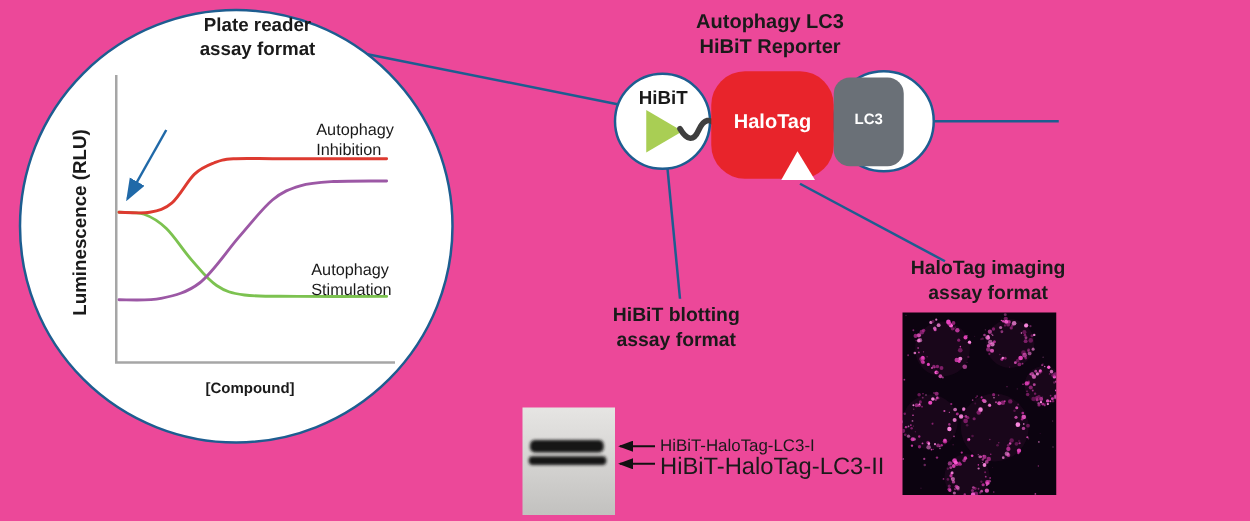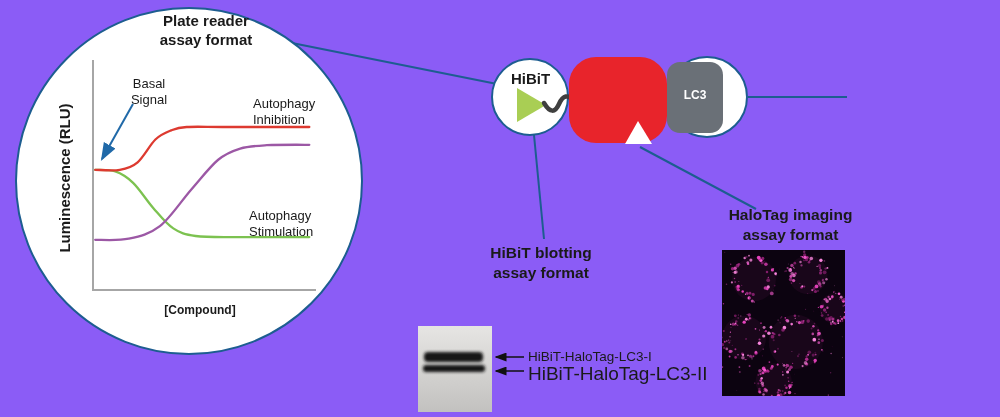--- a/index.html
+++ b/index.html
@@ -1,18 +1,18 @@
 <!DOCTYPE html>
 <html><head>
 <meta charset="utf-8">
 <style>
   *{margin:0;padding:0;box-sizing:border-box}
   html,body{background:#fff}
   body{font-family:"Liberation Sans",sans-serif;color:#1a1a1a}
-  #canvas{position:relative;width:1000px;height:417px;background:#8b5cf6;overflow:hidden}
+  #canvas{position:relative;width:1000px;height:417px;background:#ec4899;overflow:hidden}
   #scene{position:absolute;left:0;top:0}
   .lbl{position:absolute;color:#1a1a1a;white-space:pre-line}
   .b{font-weight:700}
   .c{text-align:center}
   .w{color:#fff}
 </style>
 </head>
 <body>
 
 <div id="canvas">
@@ -472,28 +472,29 @@
         <circle cx="798.9" cy="316.1" r="0.52" fill="#e743bd" opacity="0.59"></circle>
         <circle cx="832.2" cy="346.8" r="0.49" fill="#8a1f70" opacity="0.26"></circle>
         <circle cx="750.7" cy="318.6" r="1.04" fill="#8a1f70" opacity="0.46"></circle>
       </g>
 </svg>
 
 <div class="lbl b c" style="left:118px;top:12px;width:176px;font-size:15px;line-height:1.25">Plate reader
 assay format</div>
 <div class="lbl b" style="left:64px;top:178px;transform:translate(-50%,-50%) rotate(-90deg);white-space:nowrap;font-size:15px">Luminescence (RLU)</div>
 <div class="lbl b c" style="left:116px;top:303px;width:168px;font-size:12px">[Compound]</div>
-<div class="lbl c" style="left:116px;top:76px;width:66px;font-size:13px;line-height:1.25">Basal
-Signal</div>
 <div class="lbl" style="left:253px;top:96px;font-size:13px;line-height:1.25">Autophagy
 Inhibition</div>
 <div class="lbl" style="left:249px;top:208px;font-size:13px;line-height:1.25">Autophagy
 Stimulation</div>
 
+<div class="lbl b c" style="left:520px;top:8px;width:192px;font-size:16px;line-height:1.25">Autophagy LC3
+HiBiT Reporter</div>
 <div class="lbl b c" style="left:504px;top:70px;width:53px;font-size:15px">HiBiT</div>
+<div class="lbl b c w" style="left:569px;top:89px;width:98px;font-size:16px">HaloTag</div>
 <div class="lbl b c w" style="left:667px;top:88px;width:56px;font-size:12px">LC3</div>
 
 <div class="lbl b c" style="left:452px;top:243px;width:178px;font-size:15.5px;line-height:1.3">HiBiT blotting
 assay format</div>
 <div class="lbl" style="left:528px;top:349px;font-size:13.5px">HiBiT-HaloTag-LC3-I</div>
 <div class="lbl" style="left:528px;top:363px;font-size:19px">HiBiT-HaloTag-LC3-II</div>
 
 <div class="lbl b c" style="left:698px;top:205px;width:185px;font-size:15.5px;line-height:1.3">HaloTag imaging
 assay format</div>
 

